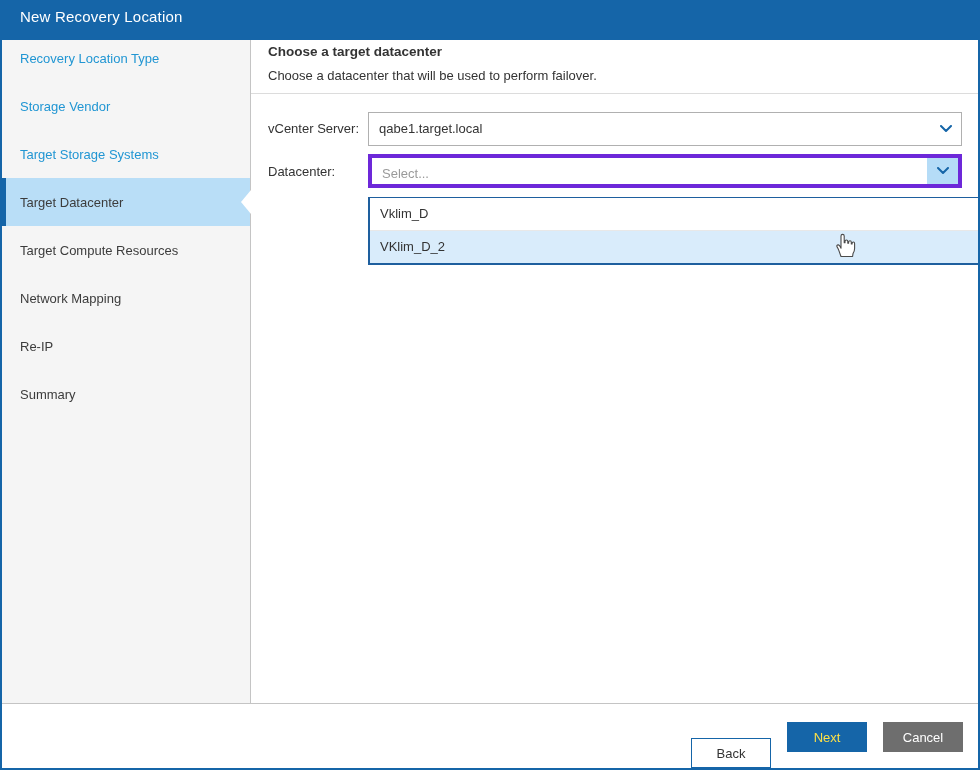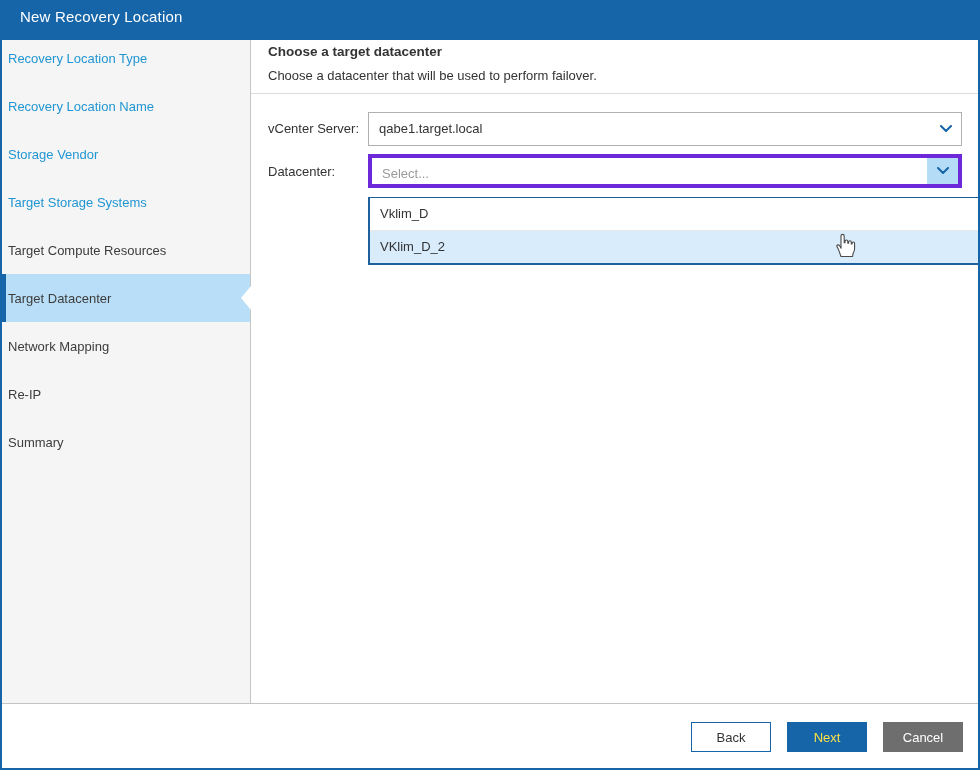--- a/index.html
+++ b/index.html
@@ -19,21 +19,21 @@
     position:absolute; right:8px; top:4px; width:26px; height:26px;
     color:#fff; font-size:15px; text-align:center; line-height:26px; cursor:pointer;
   }
   
   .sidebar {
     position:absolute; left:2px; top:34px; width:249px; height:669px;
     background:#f5f5f5; border-right:1px solid #c4c4c4; box-sizing:border-box; z-index:10;
   }
   .step {
     position:relative; height:48px; display:flex; align-items:center;
-    padding-left:6px; font-size:13px; color:#3c3c3c; cursor:default; box-sizing:border-box;
+    padding-left:18px; font-size:13px; color:#3c3c3c; cursor:default; box-sizing:border-box;
   }
   .step.completed { color:#2196d3; cursor:pointer; }
   .step.active { background:#b9def7; color:#3c3c3c; }
   .step.active::before {
     content:""; position:absolute; left:-2px; top:0; bottom:0; width:6px; background:#1565a8;
   }
   .step.active::after {
     content:""; position:absolute; right:-1px; top:50%; margin-top:-12px;
     width:0; height:0; border-top:12px solid transparent; border-bottom:12px solid transparent;
     border-right:10px solid #ffffff;
@@ -75,52 +75,49 @@
   .dropitem.hover { background:#d9ecfb; }
   
   .hand-cursor { position:absolute; left:834px; top:232px; z-index:60; pointer-events:none; }
   
   .footer-divider { position:absolute; left:0; right:0; top:703px; height:1px; background:#c4c4c4; z-index:8; }
   .btn {
     position:absolute; top:722px; width:80px; height:30px; box-sizing:border-box;
     display:flex; align-items:center; justify-content:center;
     font-size:13px; font-family:inherit; cursor:pointer; z-index:8;
   }
-  .btn-back { left:691px; background:#fff; border:1px solid #1565a8; color:#333; }
+  .btn-back { left:691px; background:#fff; border:1px solid #1565a8; color:#333;margin-top:16px; }
   .btn-next { left:787px; background:#1565a8; border:none; color:#fde047; }
   .btn-cancel { left:883px; background:#6e6e6e; border:none; color:#fff; }
 </style>
 </head>
 <body>
 
 <div class="frame"></div>
 
 <div class="titlebar">
   <span class="title">New Recovery Location</span>
   <span class="close-btn">✕</span>
 </div>
 
 <div class="sidebar">
   <div class="step completed">
     <span>Recovery Location Type</span>
   </div>
   <div class="step completed">
-    <span>Recovery Location Name</span>
-  </div>
-  <div class="step completed">
     <span>Storage Vendor</span>
   </div>
   <div class="step completed">
     <span>Target Storage Systems</span>
   </div>
+  <div class="step active">
+    <span>Target Datacenter</span>
+  </div>
   <div class="step upcoming">
     <span>Target Compute Resources</span>
-  </div>
-  <div class="step active">
-    <span>Target Datacenter</span>
   </div>
   <div class="step upcoming">
     <span>Network Mapping</span>
   </div>
   <div class="step upcoming">
     <span>Re-IP</span>
   </div>
   <div class="step upcoming">
     <span>Summary</span>
   </div>

